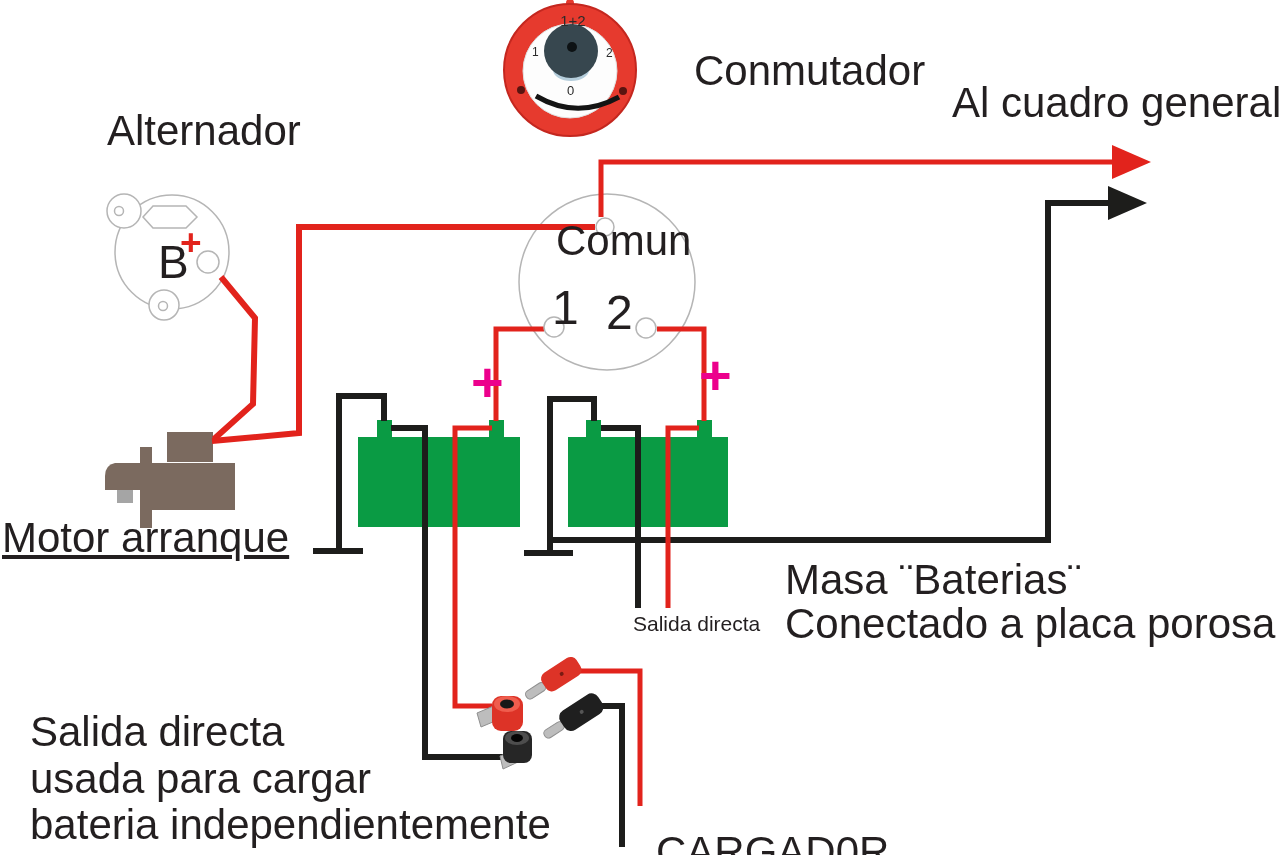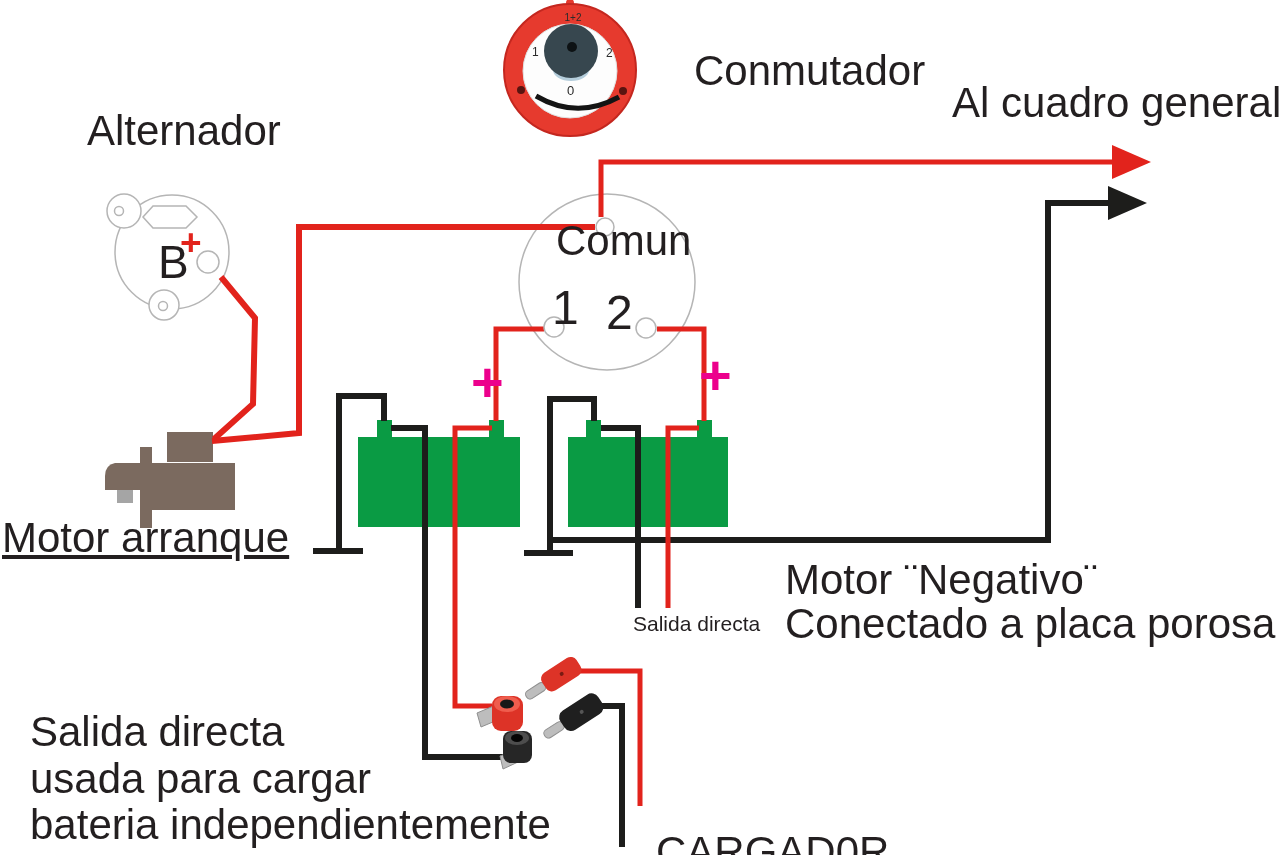--- a/index.html
+++ b/index.html
@@ -2,21 +2,21 @@
 <html style="--wire-red: #e2231c; --wire-black: #1d1d1b; --battery-green: #0a9b44; --plus-magenta: #ec008c; --motor-brown: #7b6a5f; --motor-gray: #a5a5a5; --switch-red: #e63a2e; --outline-gray: #b5b5b5; --metal-gray: #bdbdbd; --knob-dark: #37474f; --text-black: #231f20;"><head>
 <meta charset="utf-8">
 <style>
   html,body{margin:0;padding:0;background:#ffffff;}
   #canvas{position:relative;width:1280px;height:855px;background:#fff;overflow:hidden;
           font-family:"Liberation Sans", sans-serif;}
   #diagram-svg{position:absolute;left:0;top:0;z-index:1;}
   .lbl{position:absolute;z-index:2;line-height:1;white-space:nowrap;
        color:var(--text-black,#231f20);font-size:42px;}
   .lbl.small{font-size:21px;}
-  .lbl.tiny{font-size:10px;color:#2b2b2b;}
+  .lbl.tiny{font-size:15px;color:#2b2b2b;}
   .lbl.digit-big{font-size:48px;}
   .lbl.bplus{color:var(--wire-red,#e2231c);font-weight:bold;font-size:37px;}
   .lbl.mplus{color:var(--plus-magenta,#ec008c);font-weight:bold;font-size:56px;}
   .lbl.comun{font-size:42px;}
   
   .stroke-red{stroke:var(--wire-red,#e2231c);fill:none;}
   .stroke-black{stroke:var(--wire-black,#1d1d1b);fill:none;}
   .fill-red{fill:var(--wire-red,#e2231c);}
   .fill-black{fill:var(--wire-black,#1d1d1b);}
   .battery{fill:var(--battery-green,#0a9b44);}
@@ -123,28 +123,28 @@
       <rect x="-19" y="-10.5" width="41" height="21" rx="7" fill="#dd3327"></rect>
       <circle cx="2" cy="0" r="2" fill="#7a1a12"></circle>
     </g>
     <g transform="translate(580,713) rotate(-33)">
       <rect x="-42" y="-4.5" width="22" height="9" rx="4" class="metal"></rect>
       <rect x="-21" y="-11.5" width="45" height="23" rx="8" fill="#1f1f1f"></rect>
       <circle cx="2" cy="0" r="2" fill="#555555"></circle>
     </g>
   </svg>
 
-  <div class="lbl" style="left:87px;top:110px;">Alternador</div>
+  <div class="lbl" style="left:107px;top:110px;">Alternador</div>
   <div class="lbl" style="left:694px;top:30px;margin-top:20px;">Conmutador</div>
   <div class="lbl" style="left:952px;top:82px;">Al cuadro general</div>
   <div class="lbl comun" style="left:556px;top:220px;">Comun</div>
   <div class="lbl digit-big" style="left:552px;top:284px;">1</div>
   <div class="lbl digit-big" style="left:606px;top:289px;">2</div>
   <div class="lbl" style="left:2px;top:517px;text-decoration:underline;">Motor arranque</div>
-  <div class="lbl" style="left:785px;top:559px;">Motor ¨Negativo¨</div>
+  <div class="lbl" style="left:785px;top:559px;">Masa ¨Baterias¨</div>
   <div class="lbl" style="left:785px;top:603px;">Conectado a placa porosa</div>
   <div class="lbl small" style="left:633px;top:613px;">Salida directa</div>
   <div class="lbl" style="left:30px;top:711px;">Salida directa</div>
   <div class="lbl" style="left:30px;top:804px;">bateria independientemente</div>
   <div class="lbl" style="left:30px;top:758px;">usada para cargar</div>
   <div class="lbl" style="left:656px;top:831px;">CARGAD0R</div>
 
   <div class="lbl" style="left:158px;top:239px;font-size:46px;">B</div>
   <div class="lbl bplus" style="left:180px;top:224px;">+</div>
 

